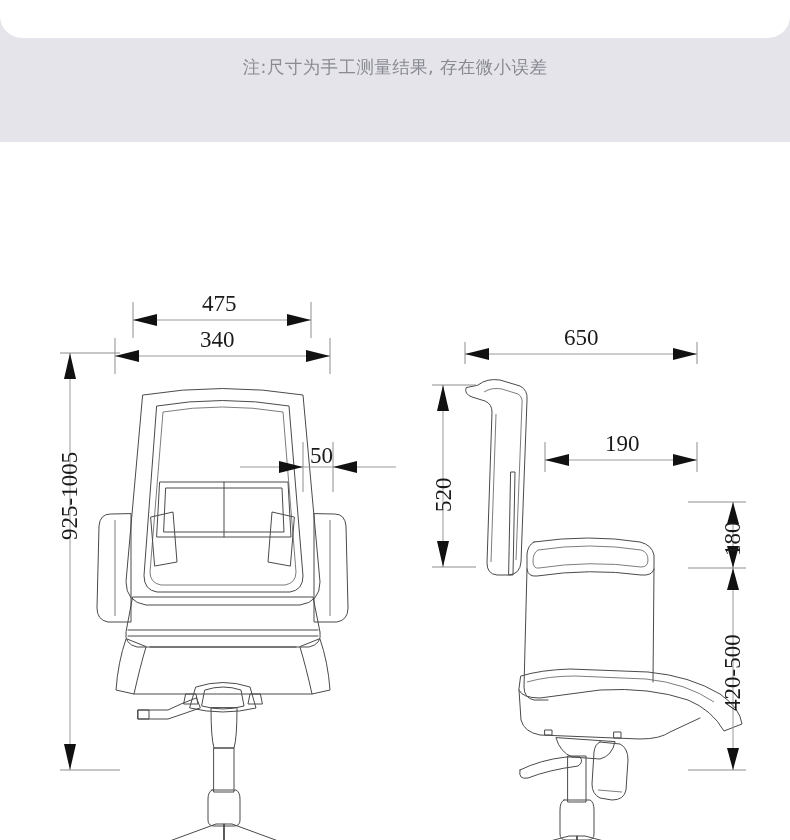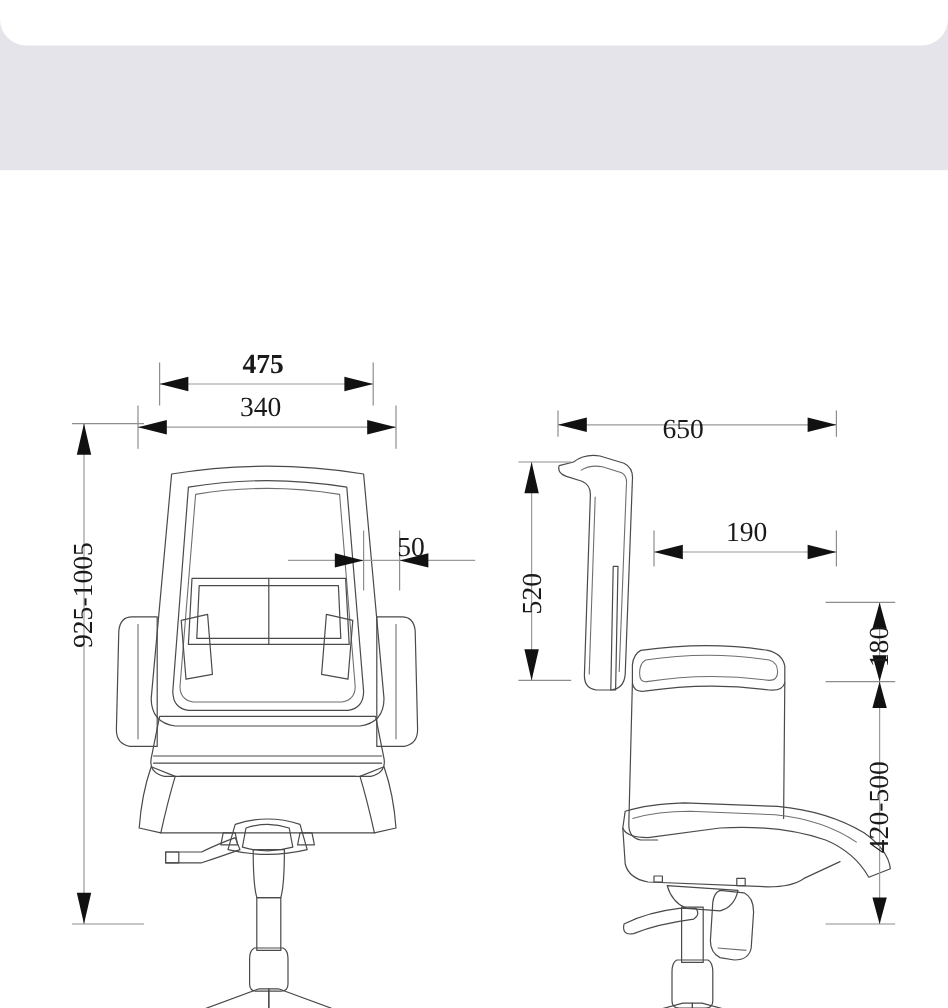--- a/index.html
+++ b/index.html
@@ -90,20 +90,21 @@
   .dim-text.vert {
     transform-origin: 0 0;
     transform: rotate(-90deg);
   }
 </style>
 </head>
 <body>
 
 <div id="top-banner">
   <div id="top-white-panel"></div>
+  <div id="note-text">注:尺寸为手工测量结果, 存在微小误差</div>
 </div>
 
 <div id="title-box">
   <span id="title-box-label">五星脚款</span>
 </div>
 
 <div id="drawing">
 <svg width="790" height="698" viewBox="0 0 790 698" xmlns="http://www.w3.org/2000/svg">
   <defs>
     <style>
@@ -299,29 +300,29 @@
     <polygon class="ar" points="733,426 727,404 739,404"></polygon>
 
     <line class="extline" x1="688" y1="628" x2="746" y2="628"></line>
     <line class="dimline" x1="733" y1="426" x2="733" y2="628"></line>
     <polygon class="ar" points="733,426 727,448 739,448"></polygon>
     <polygon class="ar" points="733,628 727,606 739,606"></polygon>
   </g>
 </svg>
 </div>
 
-<span class="dim-text" style="left:202px; top:292px;font-weight:bold;">475</span>
+<span class="dim-text" style="left:202px; top:292px;">475</span>
 
 <span class="dim-text" style="left:200px; top:328px;">340</span>
 
-<span class="dim-text" style="left:296px; top:444px;padding-left:35px;">50</span>
+<span class="dim-text" style="left:310px; top:444px;">50</span>
 
 <span class="dim-text vert" style="left:58px; top:540px;">925-1005</span>
 
-<span class="dim-text" style="left:552px; top:326px;margin-top:20px;">650</span>
+<span class="dim-text" style="left:564px; top:326px;">650</span>
 
 <span class="dim-text" style="left:605px; top:432px;">190</span>
 
 <span class="dim-text vert" style="left:432px; top:512px;">520</span>
 
 <span class="dim-text vert" style="left:721px; top:556px;">180</span>
 
 <span class="dim-text vert" style="left:721px; top:711px;">420-500</span>
 
 </body></html>

